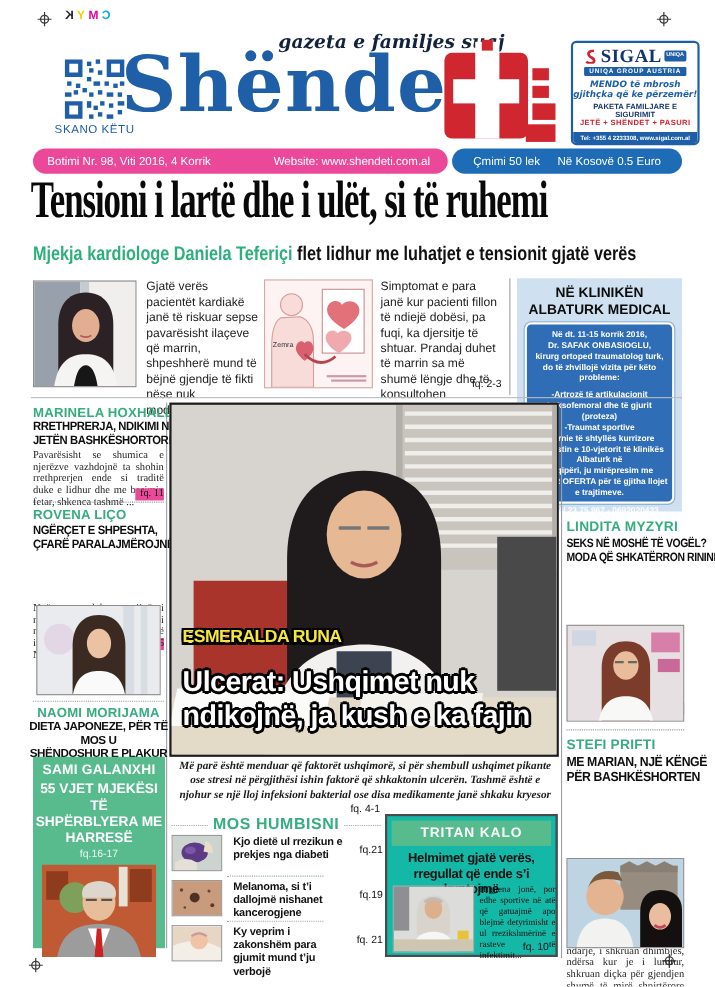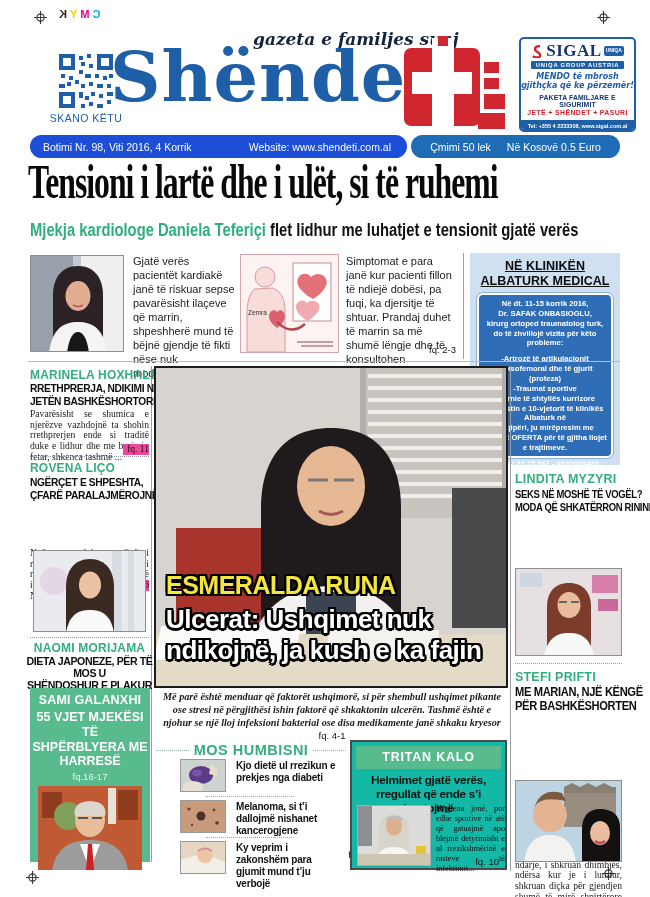--- a/index.html
+++ b/index.html
@@ -26,33 +26,33 @@
   .sigal-row { display:flex; align-items:center; justify-content:center; gap:2px; margin-top:2px; }
   .sigal-brand { font-family:"Liberation Serif", serif; font-weight:bold; font-size:17px; color:#15356e; letter-spacing:0.5px; }
   .sigal-uniqa { background:#1e5fa8; color:#fff; font-size:5px; font-weight:bold; padding:2px 2px; border-radius:2px; line-height:1.1; }
   .sigal-group { background:#1e5fa8; color:#fff; font-size:5.8px; font-weight:bold; letter-spacing:0.8px; padding:1px 0; margin:0 10px; border-radius:1px; }
   .sigal-slogan { font-family:"DejaVu Sans", sans-serif; font-style:italic; font-weight:bold; font-size:8px; color:#1e5fa8; line-height:1.15; margin-top:3px; }
   .sigal-l1 { font-size:6.9px; font-weight:bold; color:#15356e; margin-top:4px; letter-spacing:0.1px; }
   .sigal-l2 { font-size:6.9px; font-weight:bold; color:#d2232e; margin-top:1px; letter-spacing:0.4px; }
   .sigal-contact { background:#1e5fa8; color:#fff; font-size:5.5px; font-weight:bold; padding:2.5px 0; margin-top:4px; }
 
   
-  .bar-red { left:30px; top:135px; width:377px; height:23px; background:#1d4ed8; border-radius:12px; display:flex; align-items:center; justify-content:space-between; padding:0 16px 0 13px; color:#fff; font-size:10.5px; }
+  .bar-red { left:30px; top:135px; width:377px; height:23px; background:#ec4899; border-radius:12px; display:flex; align-items:center; justify-content:space-between; padding:0 16px 0 13px; color:#fff; font-size:10.5px; }
   .bar-blue { left:411px; top:135px; width:209px; height:23px; background:#1e6cb5; border-radius:12px; display:flex; align-items:center; justify-content:center; gap:16px; color:#fff; font-size:10.5px; }
 
   
   .headline { left:28px; top:157px; font-family:"Liberation Serif", serif; font-weight:bold; font-size:48px; line-height:1.05; letter-spacing:-1.5px; color:#090909; white-space:nowrap; transform:scaleX(0.66); transform-origin:0 0; }
   .kicker { left:30px; top:220px; font-size:18px; font-weight:bold; white-space:nowrap; transform:scaleX(0.82); transform-origin:0 0; }
   .kicker .green { color:#2fae7d; }
   .lead-col { font-size:11px; line-height:1.27; color:#222; }
   .pageref { font-size:9.5px; color:#111; font-weight:normal; }
   .photoframe { border:1px solid #8f8f8f; overflow:hidden; background:#ddd; }
 
   
-  .albaturk { left:470px; top:253px; width:150px; height:212px; background:#cfe0f0; text-align:center;text-decoration:underline; }
+  .albaturk { left:470px; top:253px; width:150px; height:212px; background:#cfe0f0; text-align:center; }
   .albaturk-title { font-size:12.5px; font-weight:bold; color:#0c0c0c; line-height:1.2; padding-top:6px; }
   .albaturk-box { position:absolute; left:7px; top:40px; width:136px; height:165px; background:#2f6eb6; border:2px solid #fff; outline:1px solid #8fb2d8; border-radius:6px; color:#fff; padding:4px 2px; }
   .albaturk-box p { font-size:7.6px; font-weight:bold; line-height:1.3; }
   .albaturk-ital { font-style:italic; letter-spacing:0.6px; margin-top:1px; }
 
   
   .vline { width:1px; background:#9aa0a6; }
   .hline { height:1px; background:#b9bcbf; }
   .dotted { border-top:1.5px dotted #8f9aa0; }
   .story-name { color:#35ad7e; font-size:12px; font-weight:bold; letter-spacing:0.2px; }
@@ -62,31 +62,31 @@
   .centered { text-align:center; }
   .centered .story-title { transform:none; white-space:pre-line; }
 
   .samibox { left:30px; top:688px; width:120px; height:174px; background:#57bb8e; text-align:center; color:#fff; }
   .samibox .story-name { color:#fff; font-size:12.5px; display:block; padding-top:5px; }
   .samibox-title { font-size:12.5px; font-weight:bold; line-height:1.18; white-space:pre-line; margin-top:3px; }
   .samibox .pageref { color:#e9f8f0; }
 
   
   .mainphoto { left:154px; top:366px; width:354px; height:322px; border:2px solid #1c1c1c; background:#d6d3ce; overflow:hidden; }
-  .overlay-name { position:absolute; left:10px; top:203px; font-size:25px; font-weight:bold; letter-spacing:-0.5px; color:#f4e63a;
+  .overlay-name { position:absolute; left:10px; top:203px; font-size:16px; font-weight:bold; letter-spacing:-0.5px; color:#f4e63a;
     text-shadow:-2px -2px 0 #000, 2px -2px 0 #000, -2px 2px 0 #000, 2px 2px 0 #000, 0 2px 0 #000, 0 -2px 0 #000, 2px 0 0 #000, -2px 0 0 #000; }
   .overlay-title { position:absolute; left:10px; top:236px; font-size:26px; font-weight:bold; letter-spacing:-0.5px; line-height:1.18; color:#fff; white-space:pre-line;
     text-shadow:-2px -2px 0 #000, 2px -2px 0 #000, -2px 2px 0 #000, 2px 2px 0 #000, 0 2.5px 0 #000, 0 -2.5px 0 #000, 2.5px 0 0 #000, -2.5px 0 0 #000; }
   .caption { left:158px; top:691px; width:348px; font-family:"Liberation Serif", serif; font-weight:bold; font-style:italic; font-size:10.2px; line-height:1.25; text-align:center; color:#1a1a1a; }
   .caption-page { left:158px; top:730px; width:348px; text-align:center; }
 
   .mos-header { left:156px; top:742px; width:190px; display:flex; align-items:center; gap:5px; }
   .mos-header .dotline { flex:1; border-top:1.5px dotted #9aa; height:0; }
   .mos-label { color:#35ad7e; font-weight:bold; font-size:14.5px; letter-spacing:0.5px; }
-  .mos-row { position:absolute; left:156px; width:192px; height:34px;margin-left:24px; }
+  .mos-row { position:absolute; left:156px; width:192px; height:34px; }
   .mos-thumb { position:absolute; left:0; top:0; width:46px; height:33px; border:1px solid #999; overflow:hidden; }
   .mos-text { position:absolute; left:56px; top:1px; width:102px; font-size:10px; font-weight:bold; line-height:1.2; letter-spacing:-0.2px; }
   .mos-page { position:absolute; right:0; top:8px; }
   .mos-div { position:absolute; left:206px; width:88px; border-top:1.5px dotted #9aa; }
 
   .tritan { left:350px; top:740px; width:157px; height:130px; border:2px solid #4a4a4a; background:#14b8a6; }
   .tritan-header { margin:4px; height:23px; background:#57bb8e; color:#fff; font-weight:bold; font-size:12.5px; text-align:center; line-height:23px; letter-spacing:0.8px; }
   .tritan-title { text-align:center; font-size:11.8px; font-weight:bold; line-height:1.2; white-space:pre-line; letter-spacing:-0.3px; }
   .tritan-photo { position:absolute; left:5px; top:63px; width:74px; height:61px; border:1px solid #aaa; overflow:hidden; }
   .tritan-body { position:absolute; left:84px; top:62px; width:69px; font-family:"Liberation Serif", serif; font-size:8.2px; line-height:1.22; text-align:justify; }

